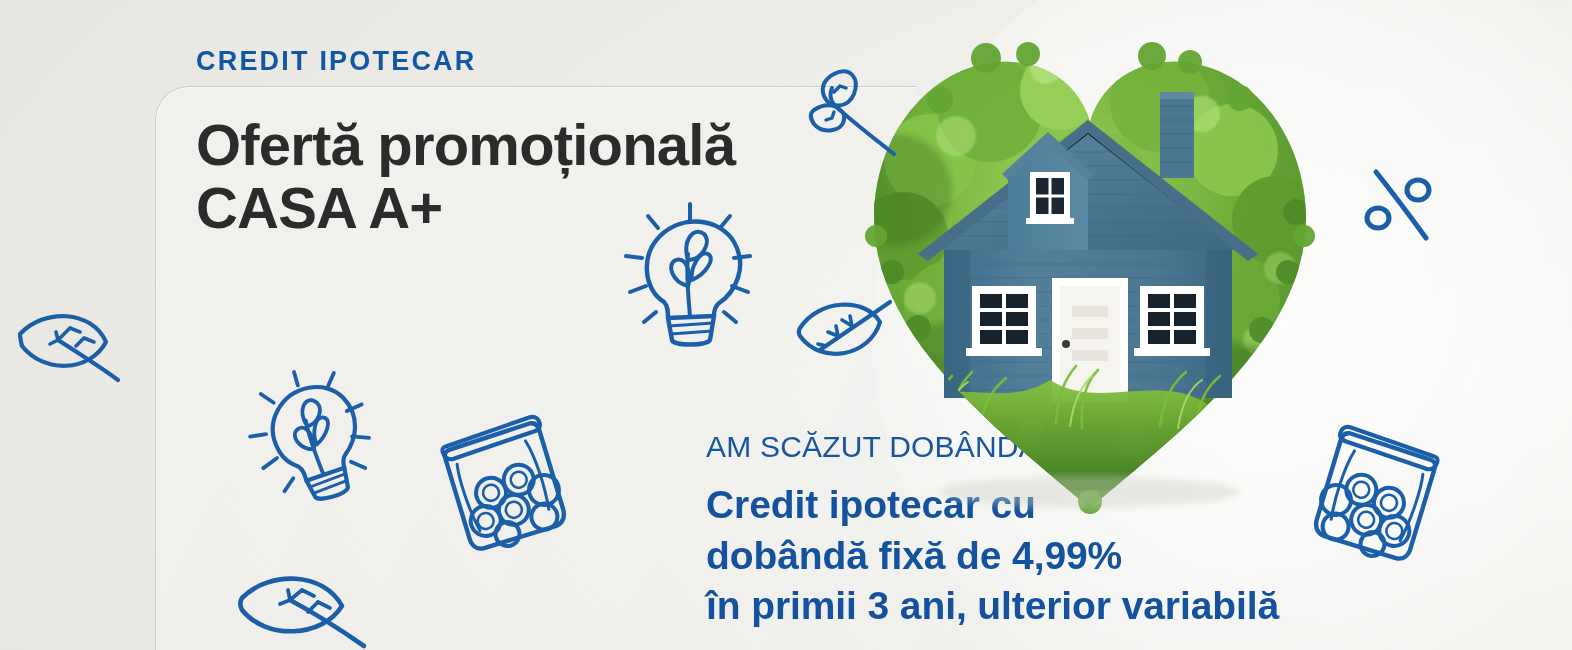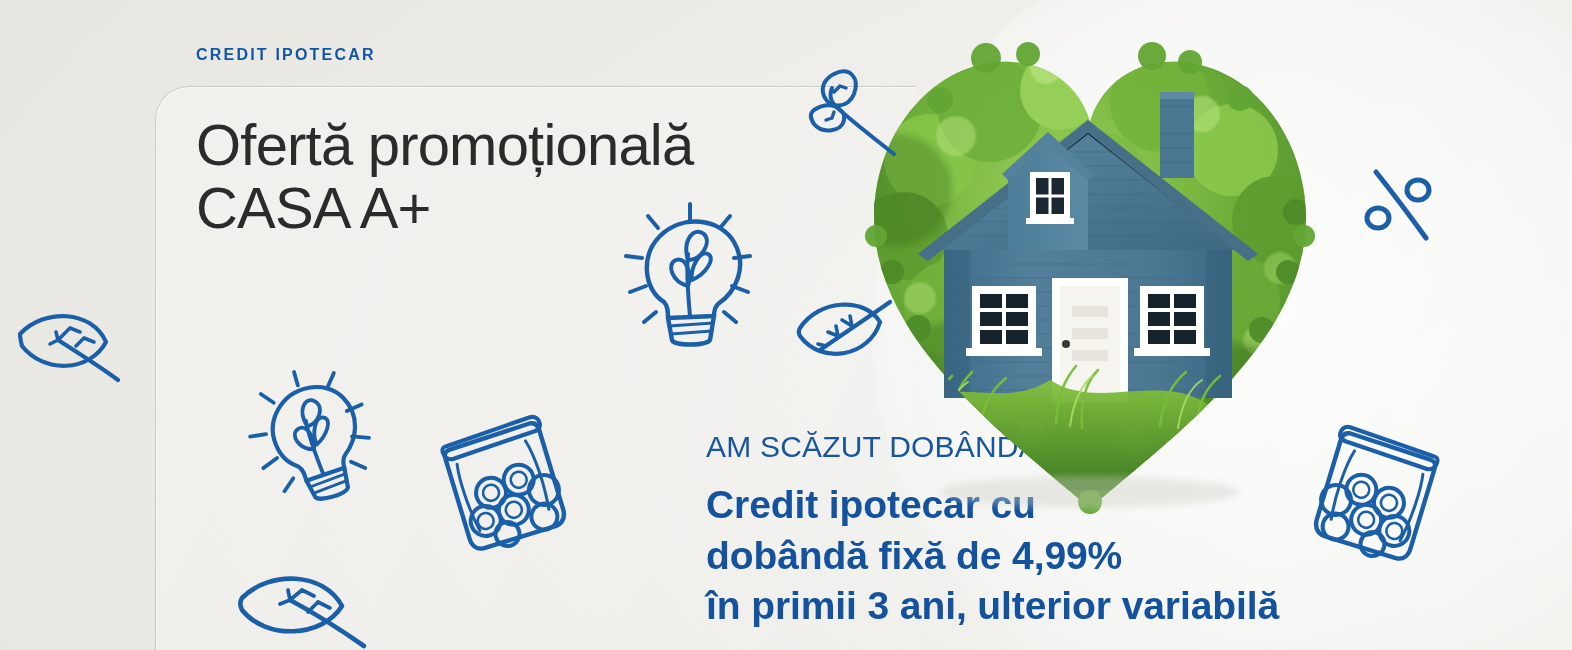--- a/index.html
+++ b/index.html
@@ -31,26 +31,26 @@
     box-shadow:inset 1px 1px 0 rgba(255,255,255,.55);
   }
   .card:after{
     content:"";position:absolute;left:-1px;top:-1px;width:90px;height:1px;
     background:transparent;
   }
 
   
   .eyebrow{
     position:absolute;left:196px;top:46px;
-    font-size:16px;font-weight:bold;letter-spacing:2.2px;
+    font-size:27px;font-weight:bold;letter-spacing:2.2px;
     color:#1257a5;white-space:nowrap;
   }
   .headline{
     position:absolute;left:196px;top:114px;
-    font-size:58px;line-height:1.08;font-weight:normal;
+    font-size:58px;line-height:1.08;font-weight:bold;
     color:#2b2b2b;letter-spacing:-0.8px;white-space:pre-line;
   }
 
   .kicker{
     position:absolute;left:706px;top:430px;
     font-size:30px;font-weight:normal;letter-spacing:.2px;
     color:#17559f;white-space:nowrap;
   }
   .offer{
     position:absolute;left:706px;top:480px;

